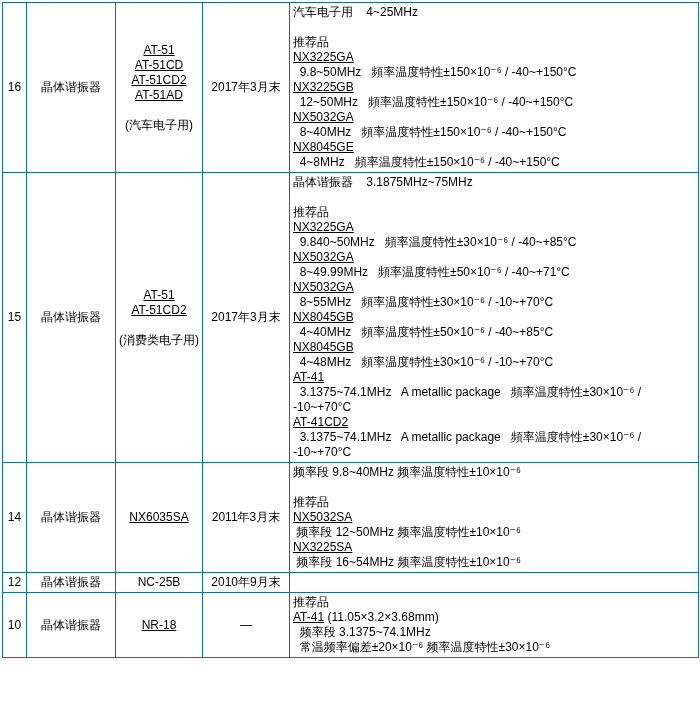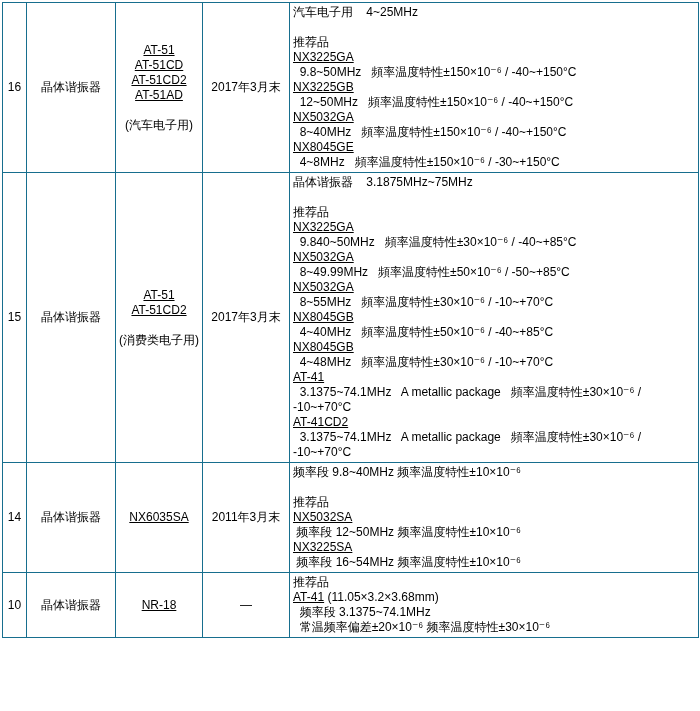--- a/index.html
+++ b/index.html
@@ -86,41 +86,41 @@
             <div class="line"><span>汽车电子用    4~25MHz</span></div>
             <div class="line">&nbsp;</div>
             <div class="line"><span>推荐品</span></div>
             <div class="line"><span class="u">NX3225GA</span></div>
             <div class="line"><span>  9.8~50MHz   頻率温度特性±150×10⁻⁶ / -40~+150°C</span></div>
             <div class="line"><span class="u">NX3225GB</span></div>
             <div class="line"><span>  12~50MHz   頻率温度特性±150×10⁻⁶ / -40~+150°C</span></div>
             <div class="line"><span class="u">NX5032GA</span></div>
             <div class="line"><span>  8~40MHz   頻率温度特性±150×10⁻⁶ / -40~+150°C</span></div>
             <div class="line"><span class="u">NX8045GE</span></div>
-            <div class="line"><span>  4~8MHz   頻率温度特性±150×10⁻⁶ / -30~+150°C</span></div>
+            <div class="line"><span>  4~8MHz   頻率温度特性±150×10⁻⁶ / -40~+150°C</span></div>
           </td>
         </tr>
         <tr>
           <td class="c-num">15</td>
           <td class="c-type">晶体谐振器</td>
           <td class="c-model">
             <div class="line"><span class="u">AT-51</span></div>
             <div class="line"><span class="u">AT-51CD2</span></div>
             <div class="line">&nbsp;</div>
             <div class="line"><span>(消费类电子用)</span></div>
           </td>
           <td class="c-date">2017年3月末</td>
           <td class="c-desc">
             <div class="line"><span>晶体谐振器    3.1875MHz~75MHz</span></div>
             <div class="line">&nbsp;</div>
             <div class="line"><span>推荐品</span></div>
             <div class="line"><span class="u">NX3225GA</span></div>
             <div class="line"><span>  9.840~50MHz   頻率温度特性±30×10⁻⁶ / -40~+85°C</span></div>
             <div class="line"><span class="u">NX5032GA</span></div>
-            <div class="line"><span>  8~49.99MHz   頻率温度特性±50×10⁻⁶ / -50~+85°C</span></div>
+            <div class="line"><span>  8~49.99MHz   頻率温度特性±50×10⁻⁶ / -40~+71°C</span></div>
             <div class="line"><span class="u">NX5032GA</span></div>
             <div class="line"><span>  8~55MHz   頻率温度特性±30×10⁻⁶ / -10~+70°C</span></div>
             <div class="line"><span class="u">NX8045GB</span></div>
             <div class="line"><span>  4~40MHz   頻率温度特性±50×10⁻⁶ / -40~+85°C</span></div>
             <div class="line"><span class="u">NX8045GB</span></div>
             <div class="line"><span>  4~48MHz   頻率温度特性±30×10⁻⁶ / -10~+70°C</span></div>
             <div class="line"><span class="u">AT-41</span></div>
             <div class="line"><span>  3.1375~74.1MHz   A metallic package   頻率温度特性±30×10⁻⁶ /</span></div>
             <div class="line"><span>-10~+70°C</span></div>
             <div class="line"><span class="u">AT-41CD2</span></div>
@@ -139,20 +139,29 @@
             <div class="line"><span>频率段 9.8~40MHz 频率温度特性±10×10⁻⁶</span></div>
             <div class="line">&nbsp;</div>
             <div class="line"><span>推荐品</span></div>
             <div class="line"><span class="u">NX5032SA</span></div>
             <div class="line"><span> 频率段 12~50MHz 频率温度特性±10×10⁻⁶</span></div>
             <div class="line"><span class="u">NX3225SA</span></div>
             <div class="line"><span> 频率段 16~54MHz 频率温度特性±10×10⁻⁶</span></div>
           </td>
         </tr>
         <tr>
+          <td class="c-num">12</td>
+          <td class="c-type">晶体谐振器</td>
+          <td class="c-model">
+            <div class="line"><span>NC-25B</span></div>
+          </td>
+          <td class="c-date">2010年9月末</td>
+          <td class="c-desc"></td>
+        </tr>
+        <tr>
           <td class="c-num">10</td>
           <td class="c-type">晶体谐振器</td>
           <td class="c-model">
             <div class="line"><span class="u">NR-18</span></div>
           </td>
           <td class="c-date">—</td>
           <td class="c-desc">
             <div class="line"><span>推荐品</span></div>
             <div class="line"><span class="u">AT-41</span><span> (11.05×3.2×3.68mm)</span></div>
             <div class="line"><span>  频率段 3.1375~74.1MHz</span></div>

